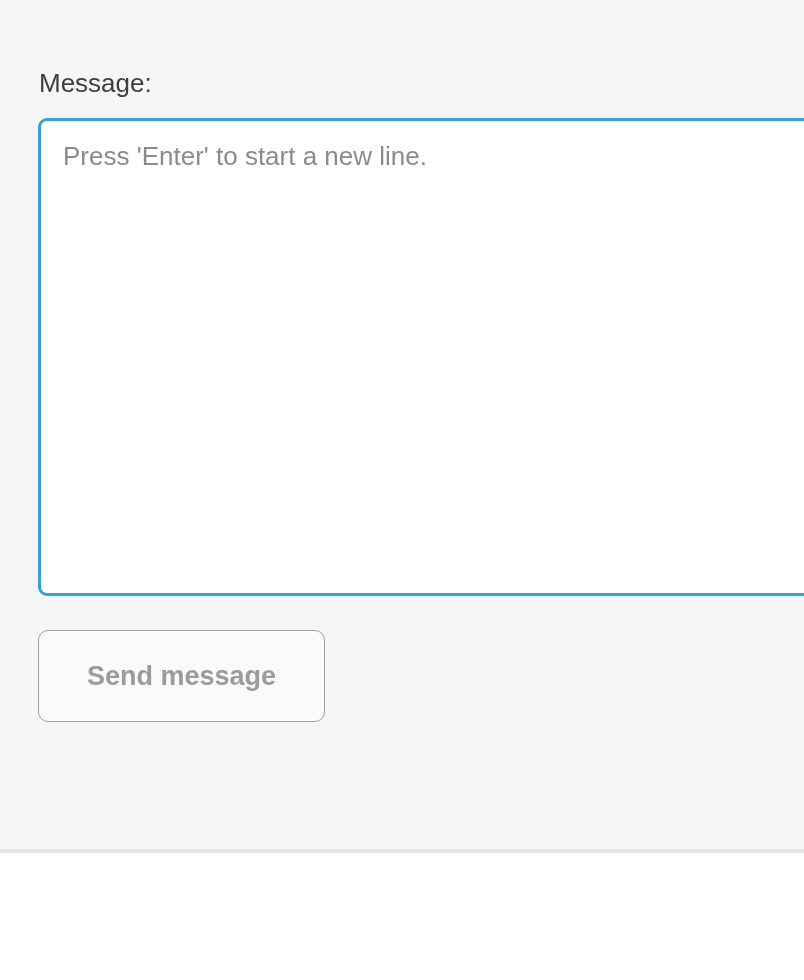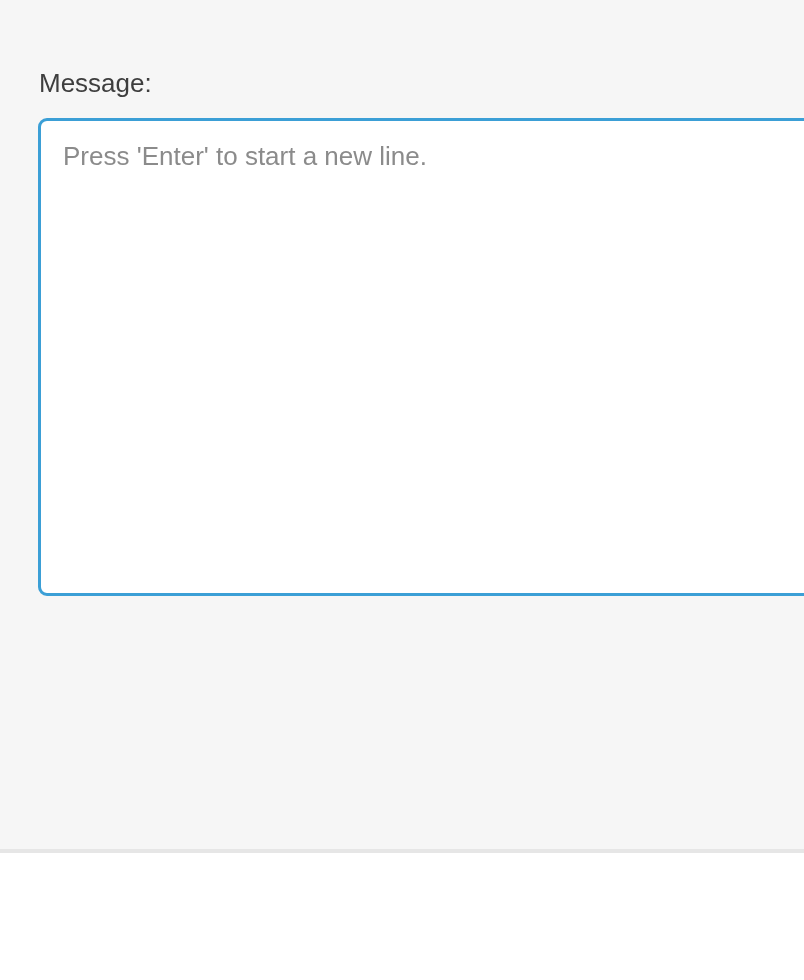--- a/index.html
+++ b/index.html
@@ -69,16 +69,17 @@
     background: #ffffff;
   }
 </style>
 </head>
 <body>
 
 <div class="page">
   <div class="form-section">
     <label class="message-label">Message:</label>
     <textarea class="message-textarea" placeholder="Press 'Enter' to start a new line." style=""></textarea>
+    <button class="send-button">Send message</button>
   </div>
   <div class="divider"></div>
   <div class="bottom-area"></div>
 </div>
 
 </body></html>

